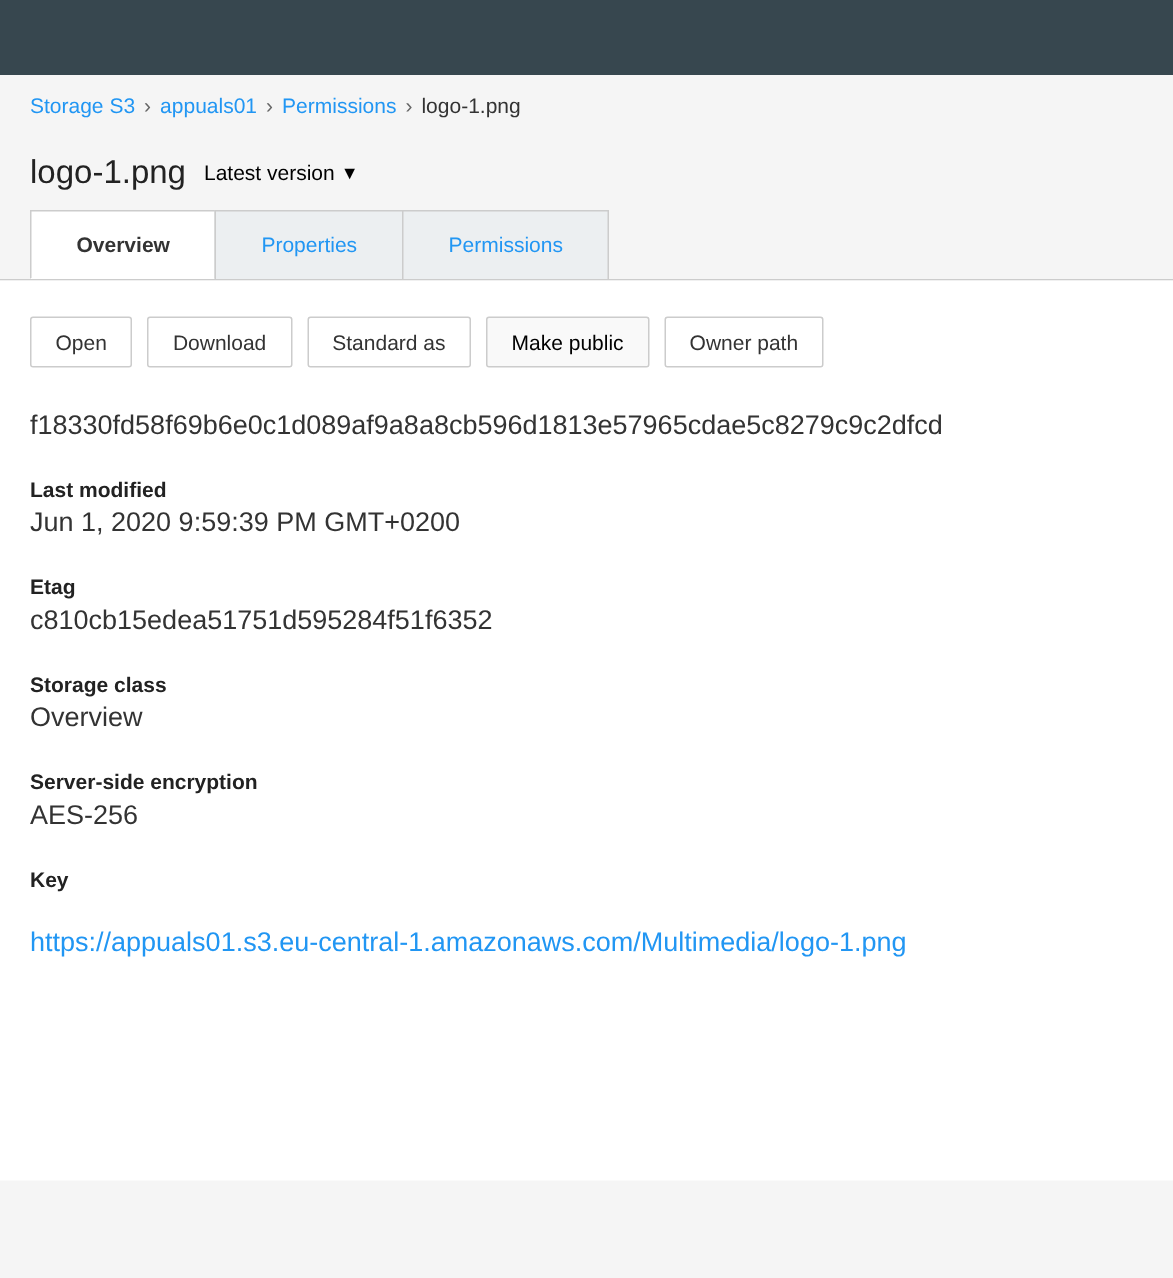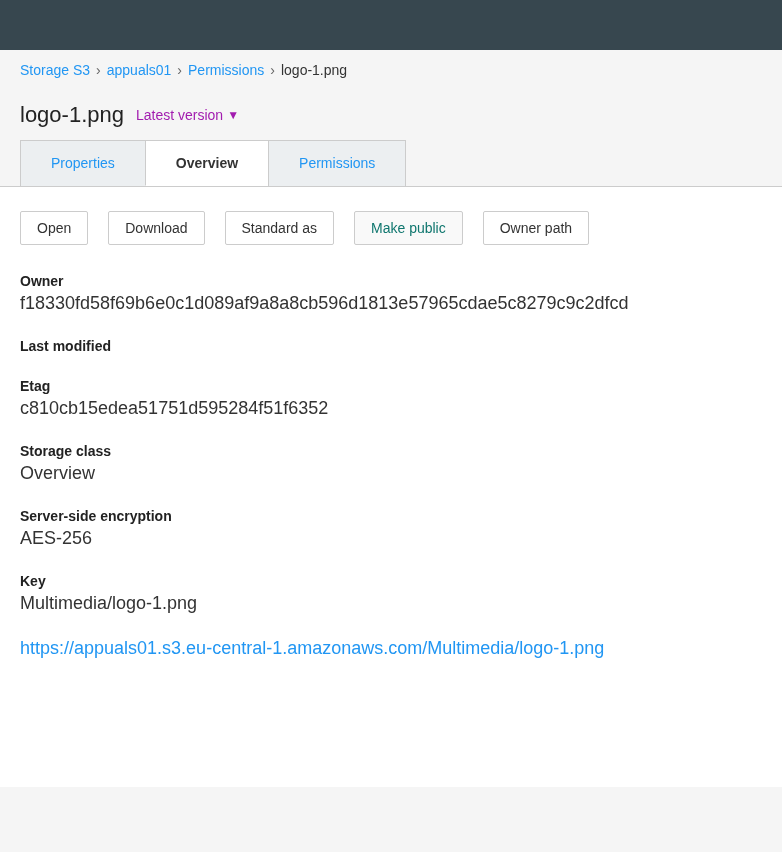--- a/index.html
+++ b/index.html
@@ -59,21 +59,21 @@
     .page-title {
       font-size: 22px;
       font-weight: 500;
       color: #222;
     }
 
     .version-badge {
       display: flex;
       align-items: center;
       gap: 4px;
-      color: #a21caf;
+      color: #000000;
       font-size: 14px;
       cursor: pointer;
     }
 
     .version-badge .chevron {
       font-size: 12px;
     }
 
     .tabs {
       display: flex;
@@ -105,37 +105,37 @@
     }
 
     .content {
       background: #fff;
       padding: 24px 20px;
       min-height: 600px;
     }
 
     .action-buttons {
       display: flex;
-      gap: 20px;
+      gap: 10px;
       margin-bottom: 28px;
       flex-wrap: wrap;
     }
 
     .btn {
       padding: 8px 16px;
       border: 1px solid #ccc;
       background: #fff;
       color: #333;
       font-size: 14px;
       cursor: pointer;
       border-radius: 2px;
     }
 
     .btn.disabled {
-      color: #0f766e;
+      color: #000000;
       cursor: not-allowed;
       background: #f9f9f9;
     }
 
     .info-section {
       margin-bottom: 24px;
     }
 
     .info-label {
       font-weight: 700;
@@ -174,61 +174,60 @@
 
 <div class="page-header">
   <h1 class="page-title">logo-1.png</h1>
   <div class="version-badge">
     <span>Latest version</span>
     <span class="chevron">▼</span>
   </div>
 </div>
 
 <div class="tabs">
+  <div class="tab active">Overview</div>
   <div class="tab">Properties</div>
-  <div class="tab active">Overview</div>
   <div class="tab">Permissions</div>
 </div>
 
 <div class="content">
 
   <div class="action-buttons">
     <button class="btn">Open</button>
     <button class="btn">Download</button>
     <button class="btn">Standard as</button>
     <button class="btn disabled">Make public</button>
     <button class="btn">Owner path</button>
   </div>
 
   <div class="info-section">
-    <div class="info-label">Owner</div>
     <div class="info-value">f18330fd58f69b6e0c1d089af9a8a8cb596d1813e57965cdae5c8279c9c2dfcd</div>
   </div>
 
   <div class="info-section">
     <div class="info-label">Last modified</div>
+    <div class="info-value">Jun 1, 2020 9:59:39 PM GMT+0200</div>
   </div>
 
   <div class="info-section">
     <div class="info-label">Etag</div>
     <div class="info-value">c810cb15edea51751d595284f51f6352</div>
   </div>
 
   <div class="info-section">
     <div class="info-label">Storage class</div>
     <div class="info-value">Overview</div>
   </div>
 
   <div class="info-section">
     <div class="info-label">Server-side encryption</div>
     <div class="info-value">AES-256</div>
   </div>
 
 
   <div class="info-section">
     <div class="info-label">Key</div>
-    <div class="info-value">Multimedia/logo-1.png</div>
   </div>
 
   <div class="info-section">
     <a class="info-value link">https://appuals01.s3.eu-central-1.amazonaws.com/Multimedia/logo-1.png</a>
   </div>
 </div>
 
 </body></html>

